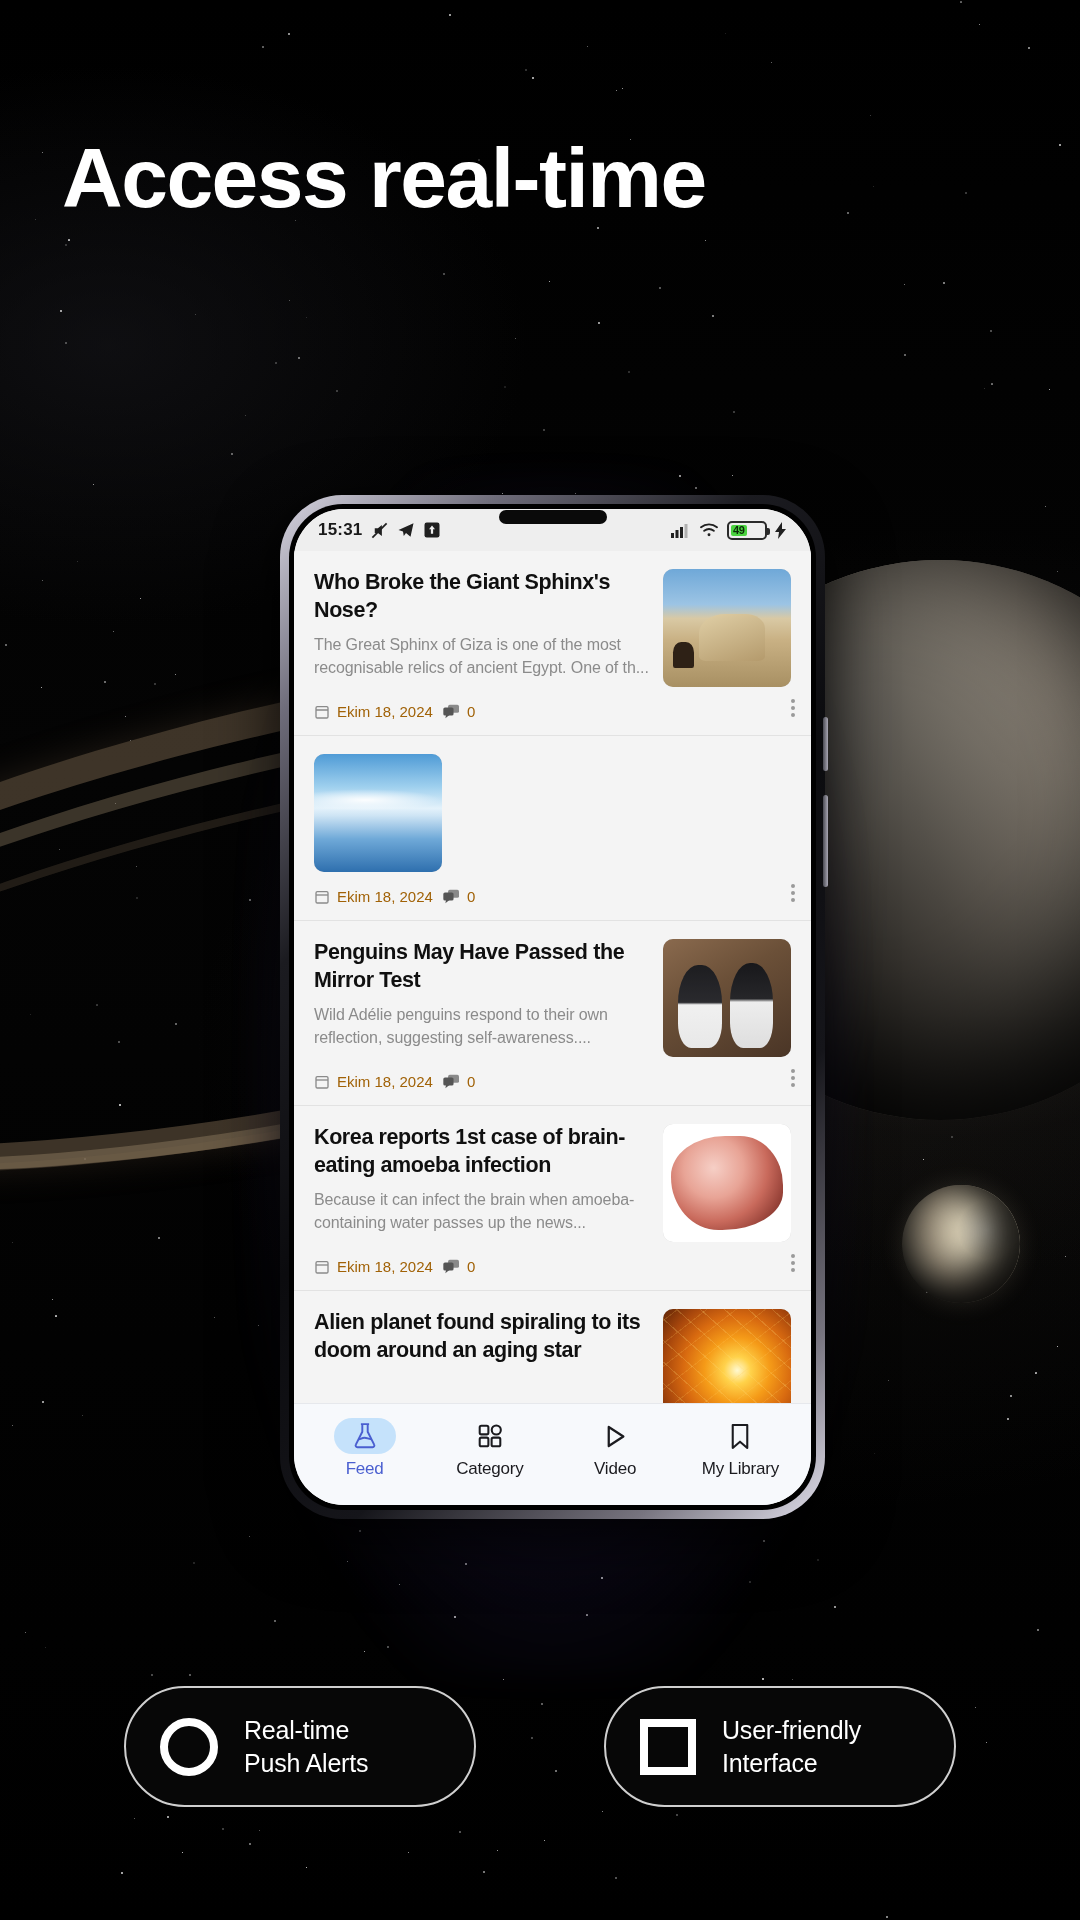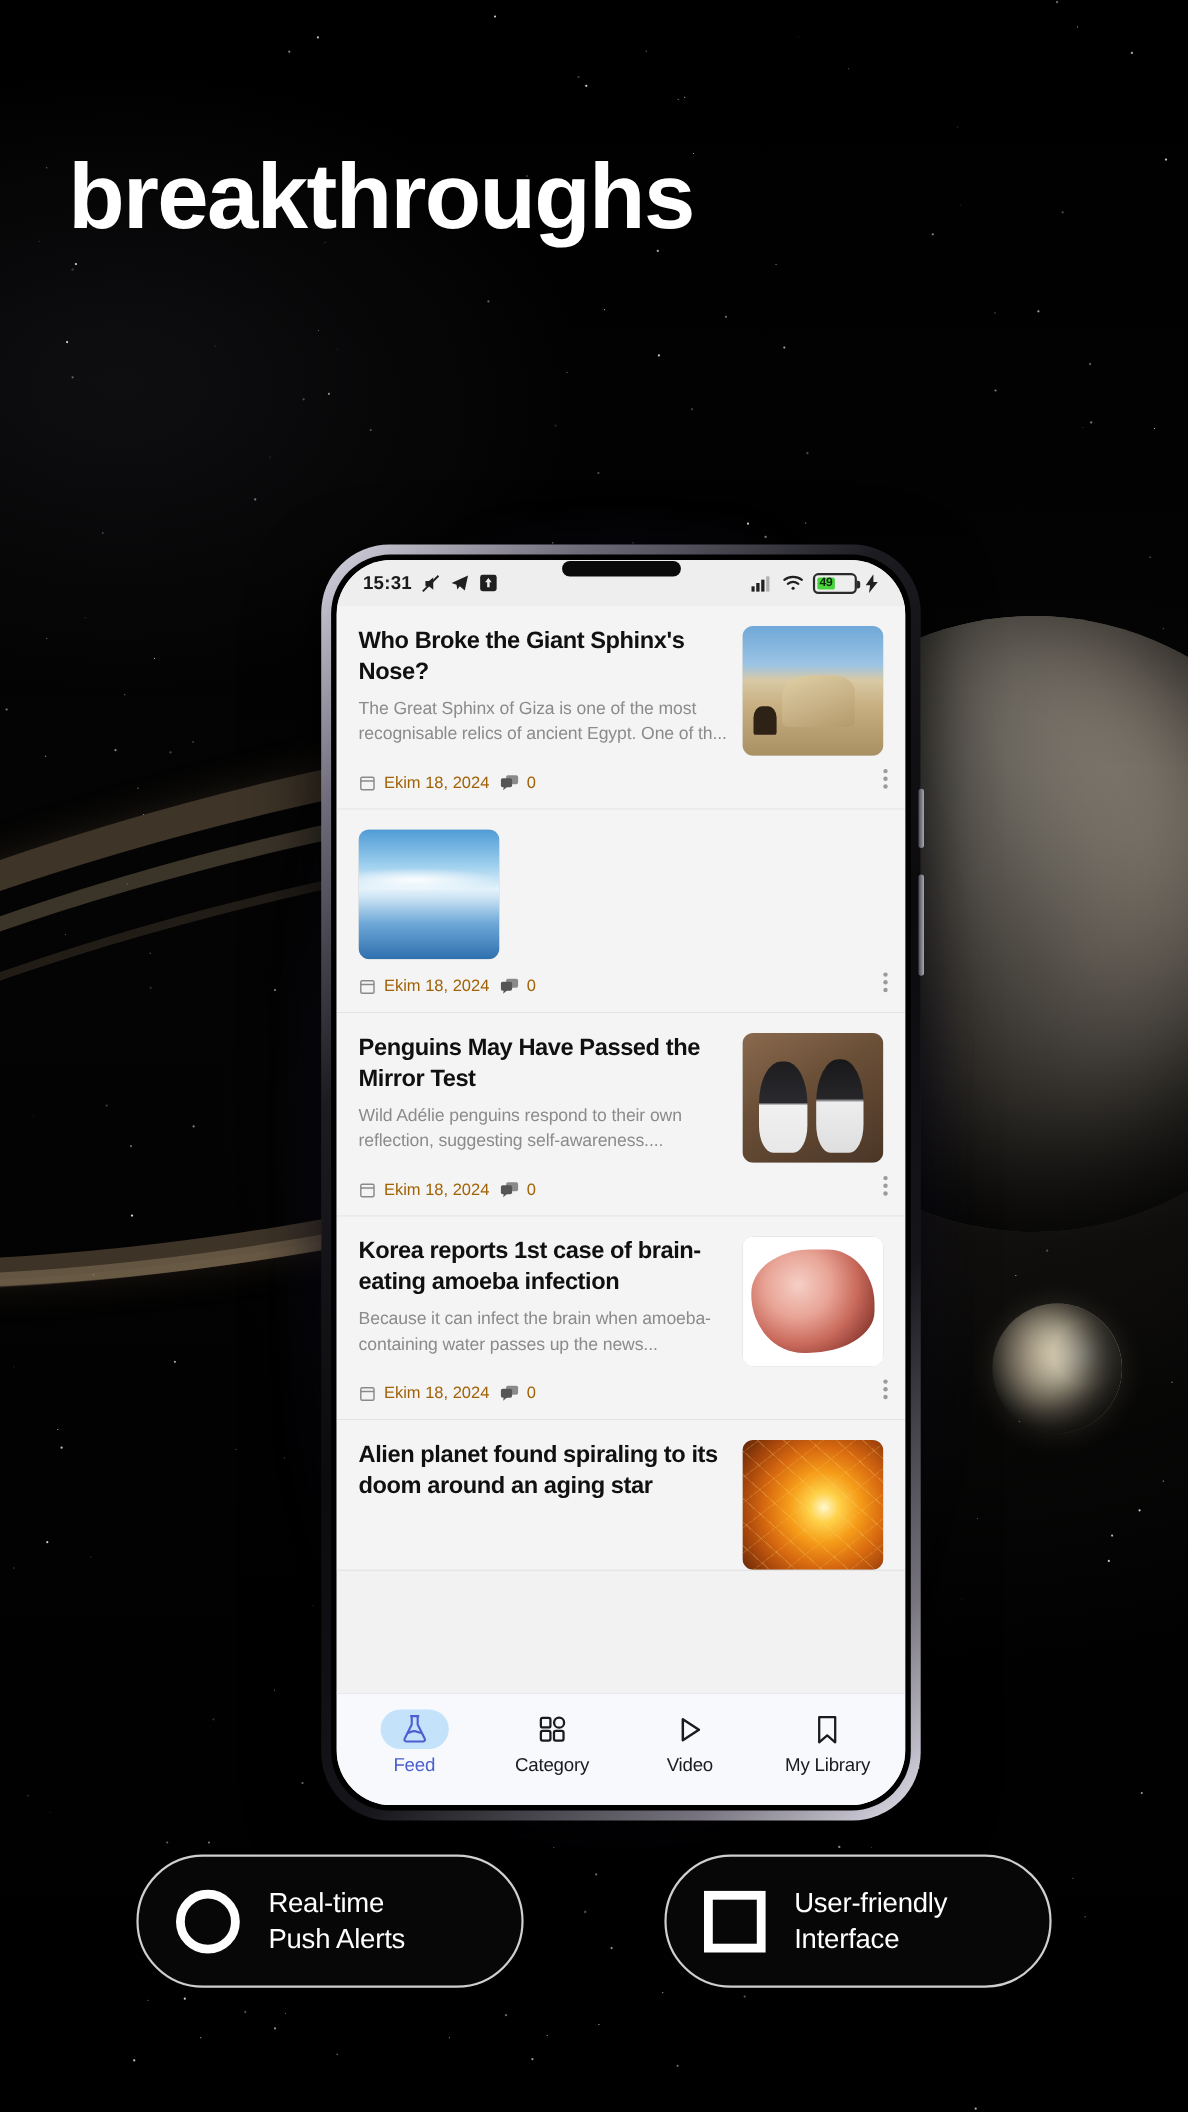--- a/index.html
+++ b/index.html
@@ -81,22 +81,22 @@
     font-weight:bold;
     line-height:1.20;
     letter-spacing:-1.5px;
     z-index:5;
   }
   #headline .hl-line{ display:block; white-space:nowrap; }
 
   
   #phone-wrap{
     position:absolute;
-    left:292px; top:495px;
-    width:545px; height:1160px;
+    left:280px; top:495px;
+    width:545px; height:1024px;
     z-index:6;
   }
   .phone-glow{
     position:absolute; left:-28px; top:-22px;
     width:601px; height:1206px;
     border-radius:74px;
     background:radial-gradient(ellipse at 50% 50%, rgba(150,130,255,0.20) 0%, rgba(90,70,190,0.10) 55%, rgba(0,0,0,0) 78%);
     filter:blur(14px);
   }
   .phone-frame{
@@ -570,21 +570,21 @@
     </div>
   <div class="ring"></div>
   <div class="ring2"></div>
   <div class="ring3"></div>
   <div class="planet"></div>
   <div class="planet-shade"></div>
   <div class="moon"></div>
 </div>
 
 <h1 id="headline">
-  <span class="hl-line">breakthroughs</span>
+  <span class="hl-line">Access real-time</span>
 </h1>
 
 <div id="phone-wrap">
   <div class="phone-glow"></div>
   <div class="phone-frame">
     <div class="side-btn b1"></div>
     <div class="side-btn b2"></div>
     <div class="phone-inner">
       <div class="notch"></div>
       <div class="screen">

